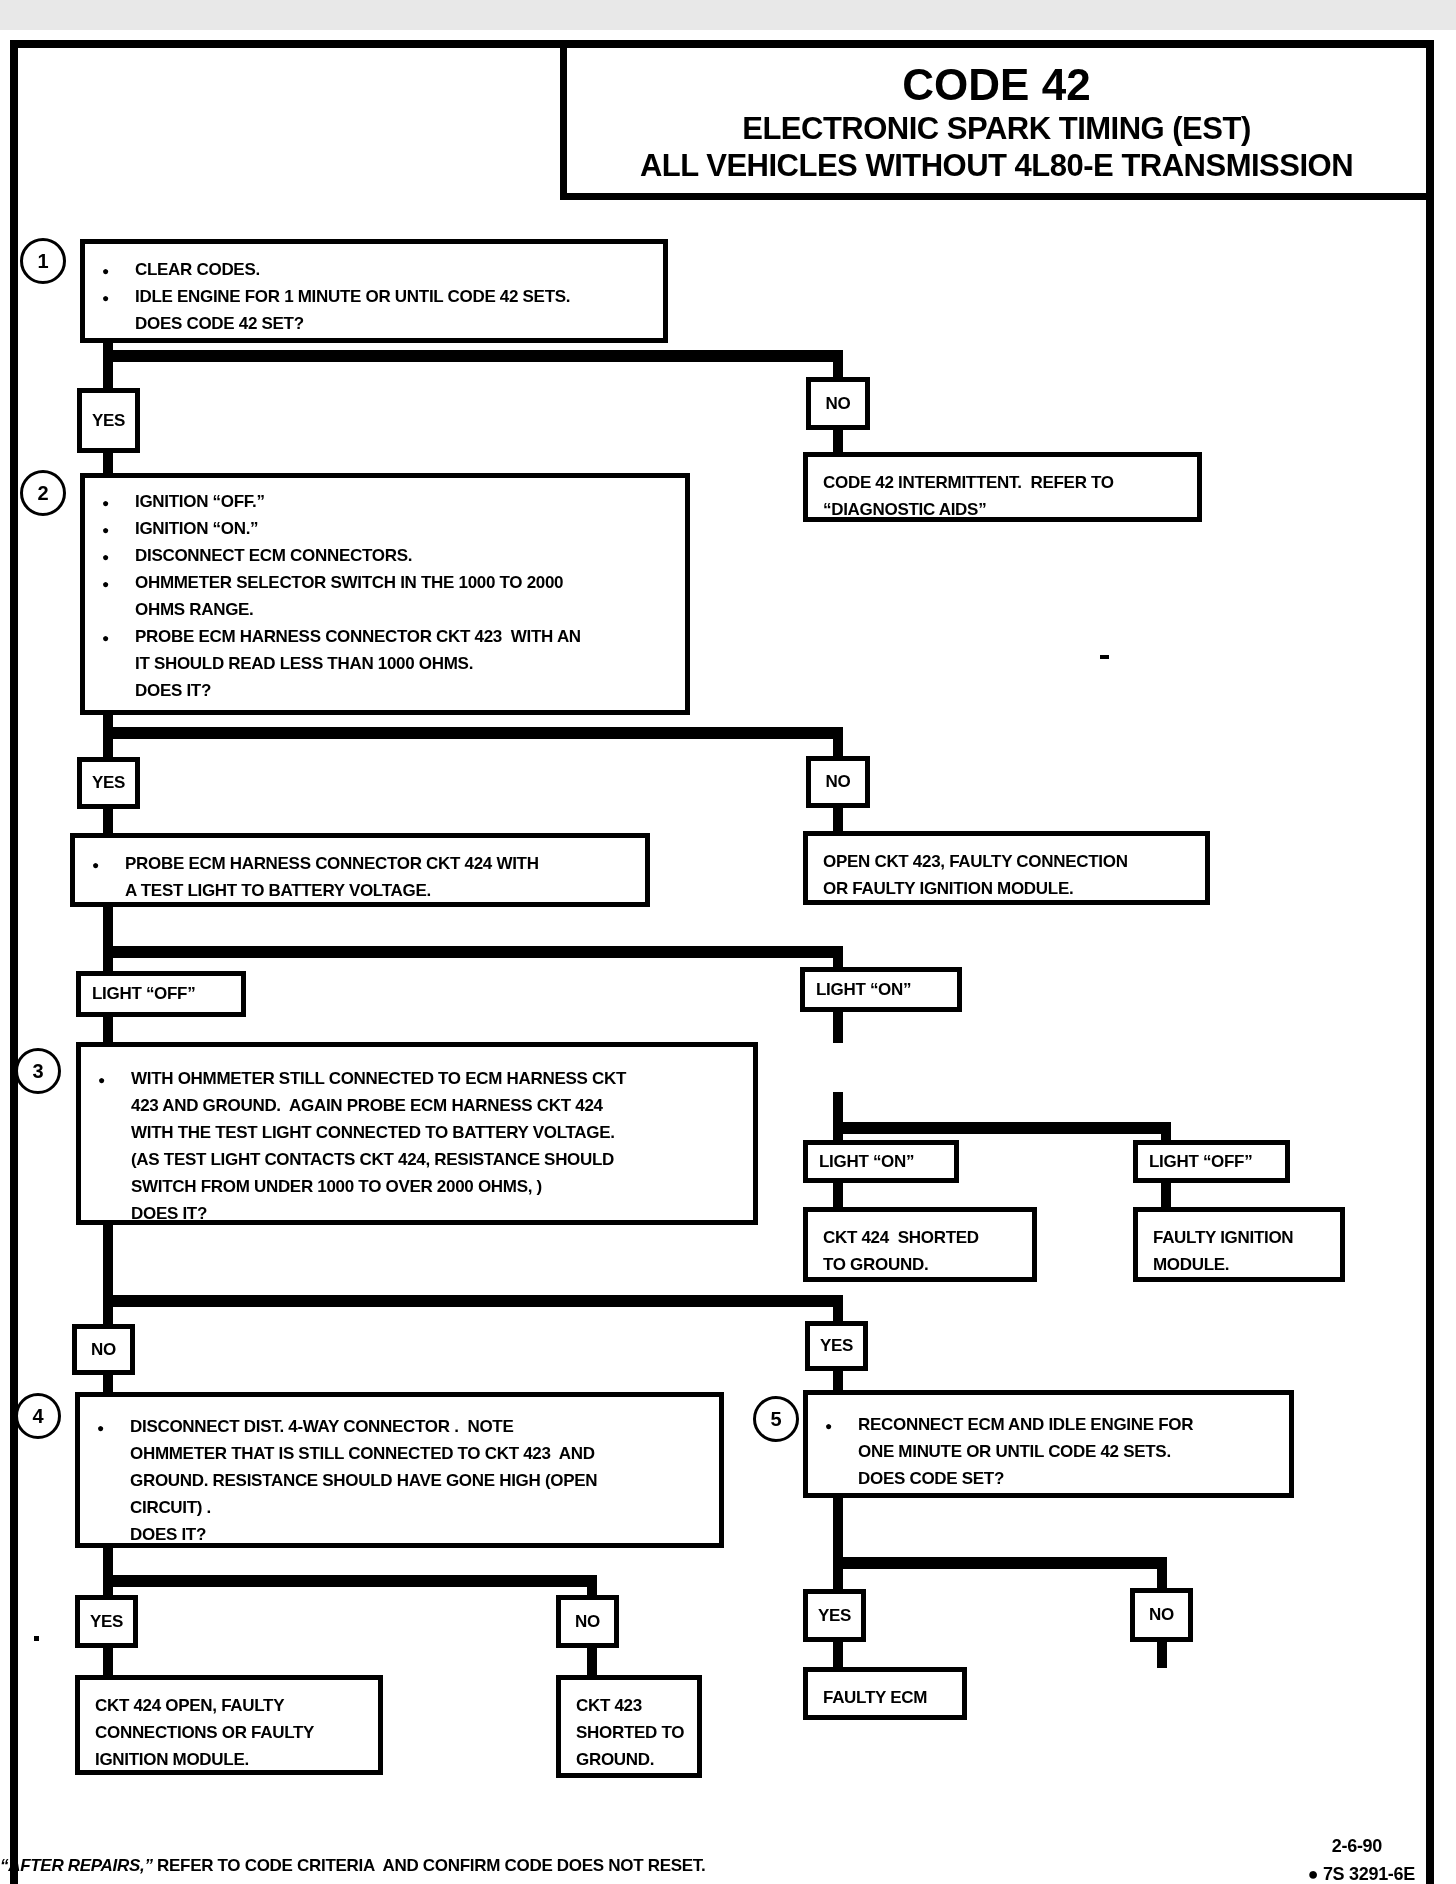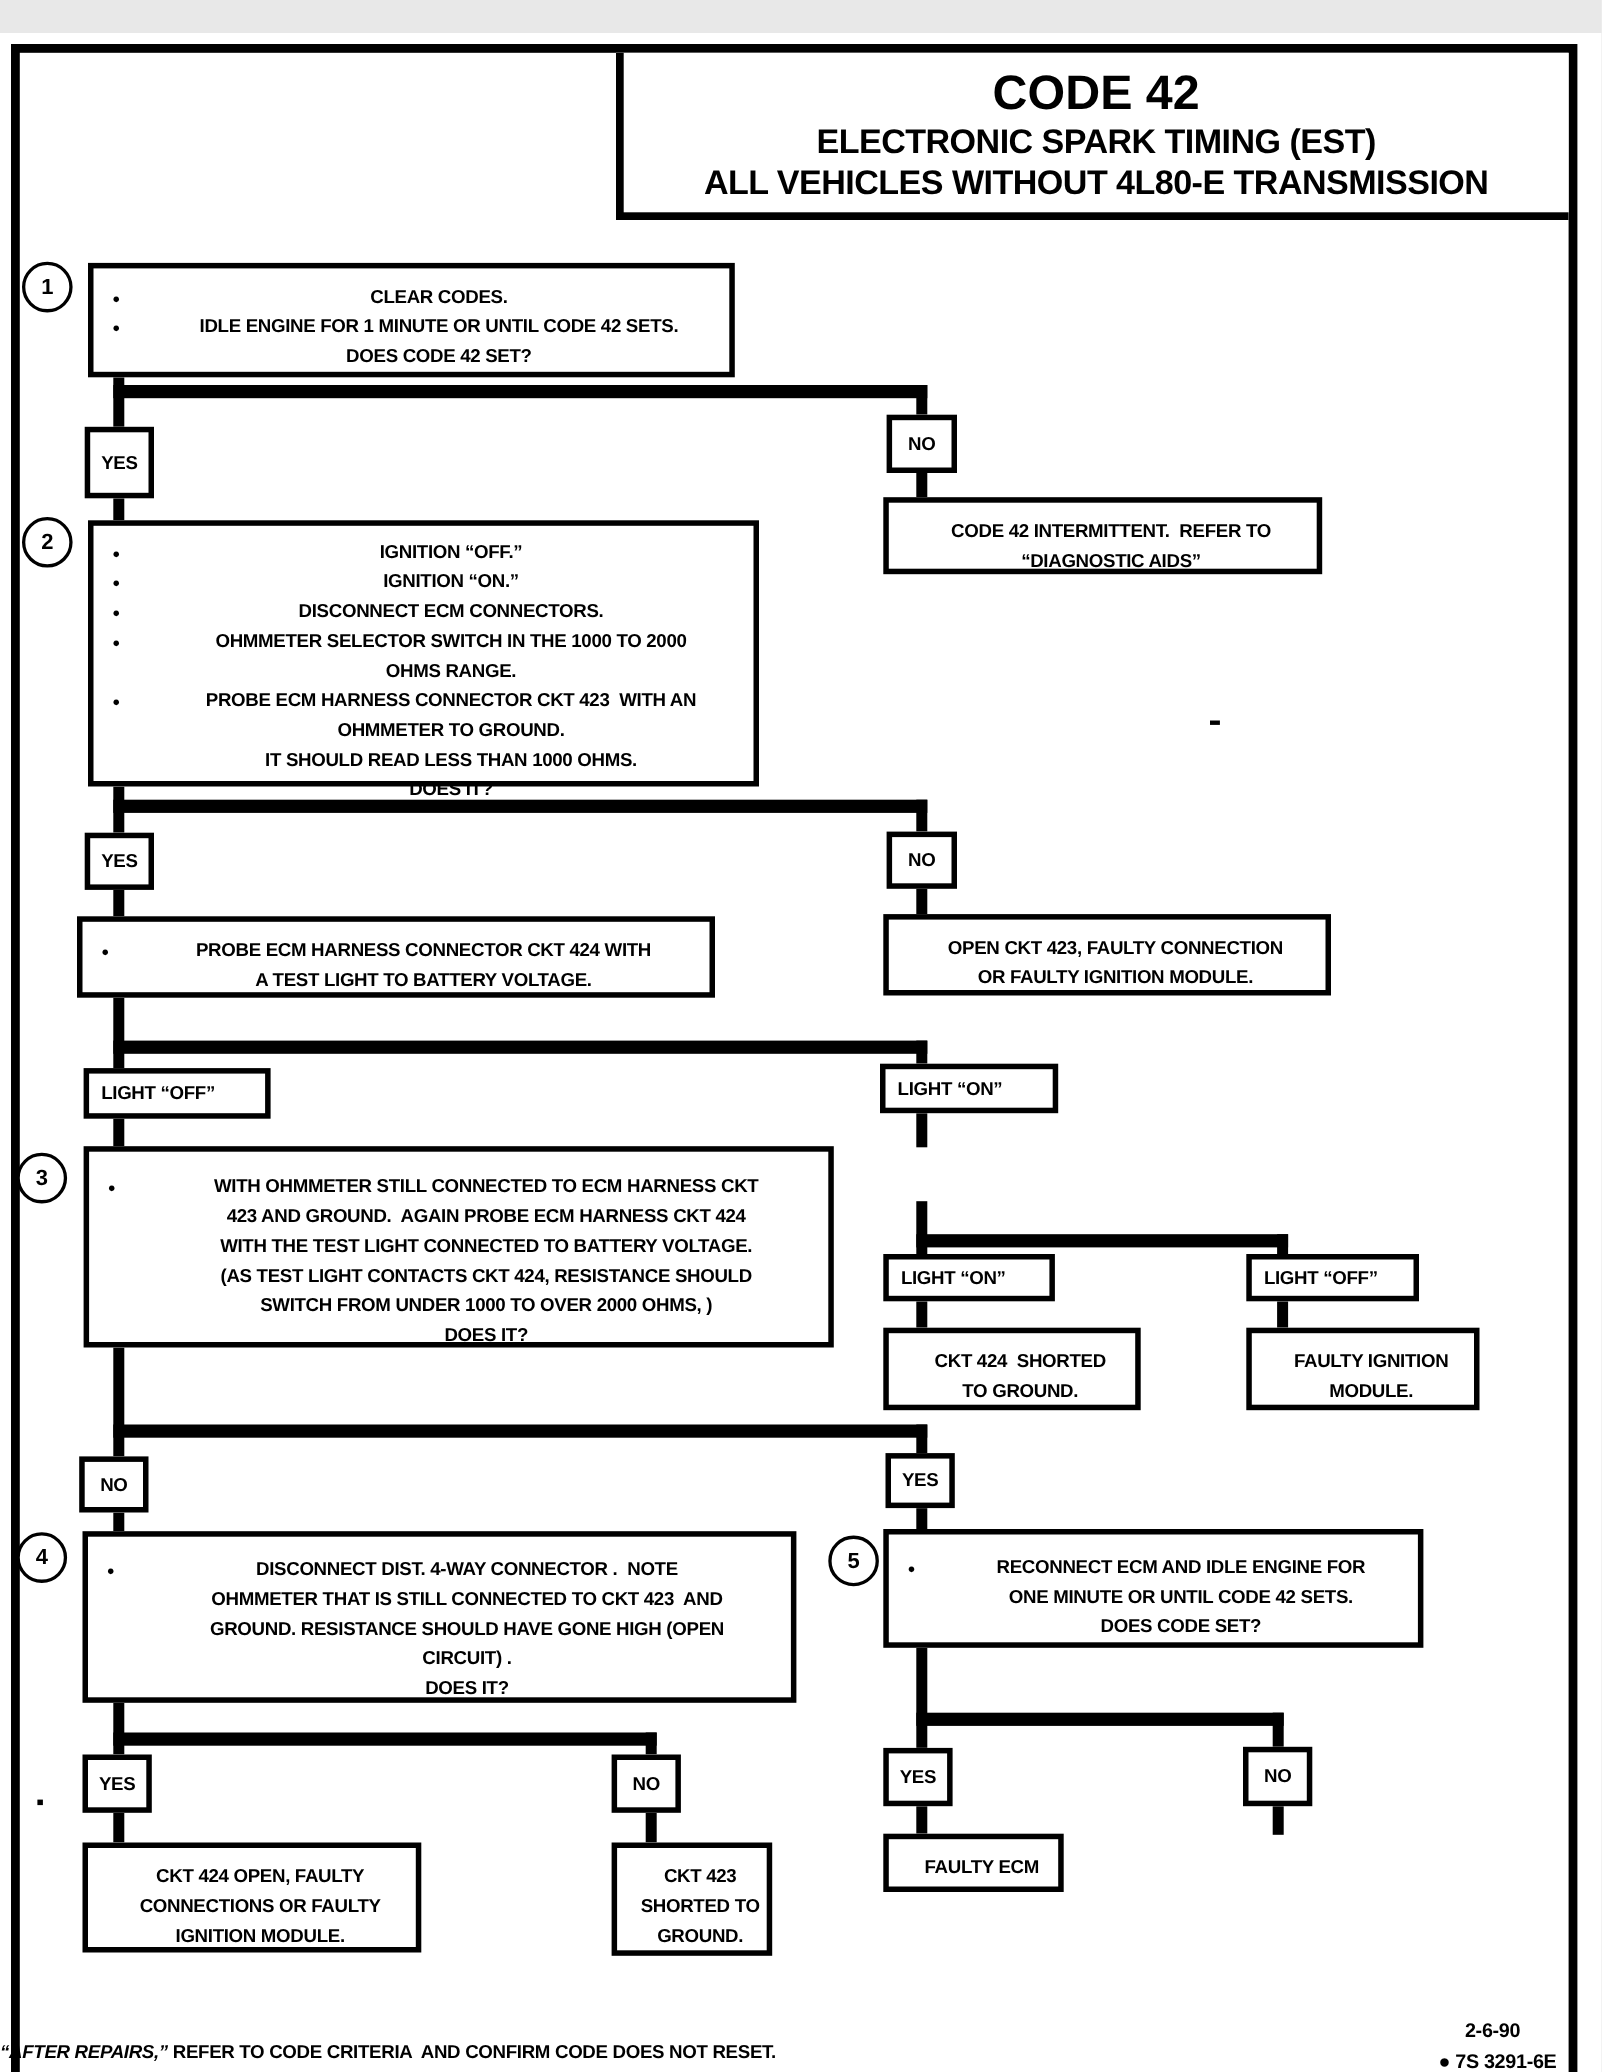--- a/index.html
+++ b/index.html
@@ -5,21 +5,21 @@
   html,body{margin:0;padding:0;background:#e8e8e8;}
   .page{position:relative;width:1456px;height:1884px;background:#ffffff;color:#000;
         font-family:"Liberation Sans",sans-serif;font-weight:700;overflow:hidden;margin-top:30px;}
   .border{position:absolute;left:10px;top:10px;width:1424px;height:1858px;
           border:8px solid #000;box-sizing:border-box;}
   .titlebox{position:absolute;left:560px;top:18px;width:866px;height:152px;
             border-left:7px solid #000;border-bottom:7px solid #000;box-sizing:border-box;
             text-align:center;background:#fff;}
   .t1{font-size:44px;line-height:50px;margin-top:12px;letter-spacing:0px;}
   .t2{font-size:31px;line-height:37px;letter-spacing:-0.5px;}
-  .fbox{position:absolute;border:5px solid #000;background:#fff;box-sizing:border-box;text-align:center;}
+  .fbox{position:absolute;border:5px solid #000;background:#fff;box-sizing:border-box;}
   .line{white-space:pre;font-size:17px;line-height:27px;padding-left:50px;position:relative;
         letter-spacing:-0.3px;}
   .line.bl::before{content:"●";position:absolute;left:17px;top:2px;font-size:12px;}
   .plainpad .line{padding-left:15px;}
   .tag{position:absolute;border:5px solid #000;background:#fff;box-sizing:border-box;
        display:flex;align-items:center;justify-content:center;font-size:17px;letter-spacing:-0.3px;}
   .tagL{justify-content:flex-start;padding-left:11px;}
   .circ{position:absolute;width:40px;height:40px;border:3px solid #000;border-radius:50%;
         box-sizing:content-box;display:flex;align-items:center;justify-content:center;
         font-size:20px;background:#fff;}
@@ -95,21 +95,20 @@
   <div class="circ" style="left:20px;top:440px">
       <span>2</span>
     </div>
   <div class="fbox pt10" style="left:80px;top:443px;width:610px;height:242px">
     <div class="line bl">IGNITION “OFF.”</div>
     <div class="line bl">IGNITION “ON.”</div>
     <div class="line bl">DISCONNECT ECM CONNECTORS.</div>
     <div class="line bl">OHMMETER SELECTOR SWITCH IN THE 1000 TO 2000</div>
     <div class="line">OHMS RANGE.</div>
     <div class="line bl">PROBE ECM HARNESS CONNECTOR CKT 423  WITH AN</div>
-    <div class="line">OHMMETER TO GROUND.</div>
     <div class="line">IT SHOULD READ LESS THAN 1000 OHMS.</div>
     <div class="line">DOES IT?</div>
   </div>
   <div class="fbox pt12 plainpad" style="left:803px;top:422px;width:399px;height:70px">
     <div class="line">CODE 42 INTERMITTENT.  REFER TO</div>
     <div class="line">“DIAGNOSTIC AIDS”</div>
   </div>
 
   <div class="tag" style="left:77px;top:727px;width:63px;height:52px">YES</div>
   <div class="tag" style="left:806px;top:726px;width:64px;height:52px">NO</div>

